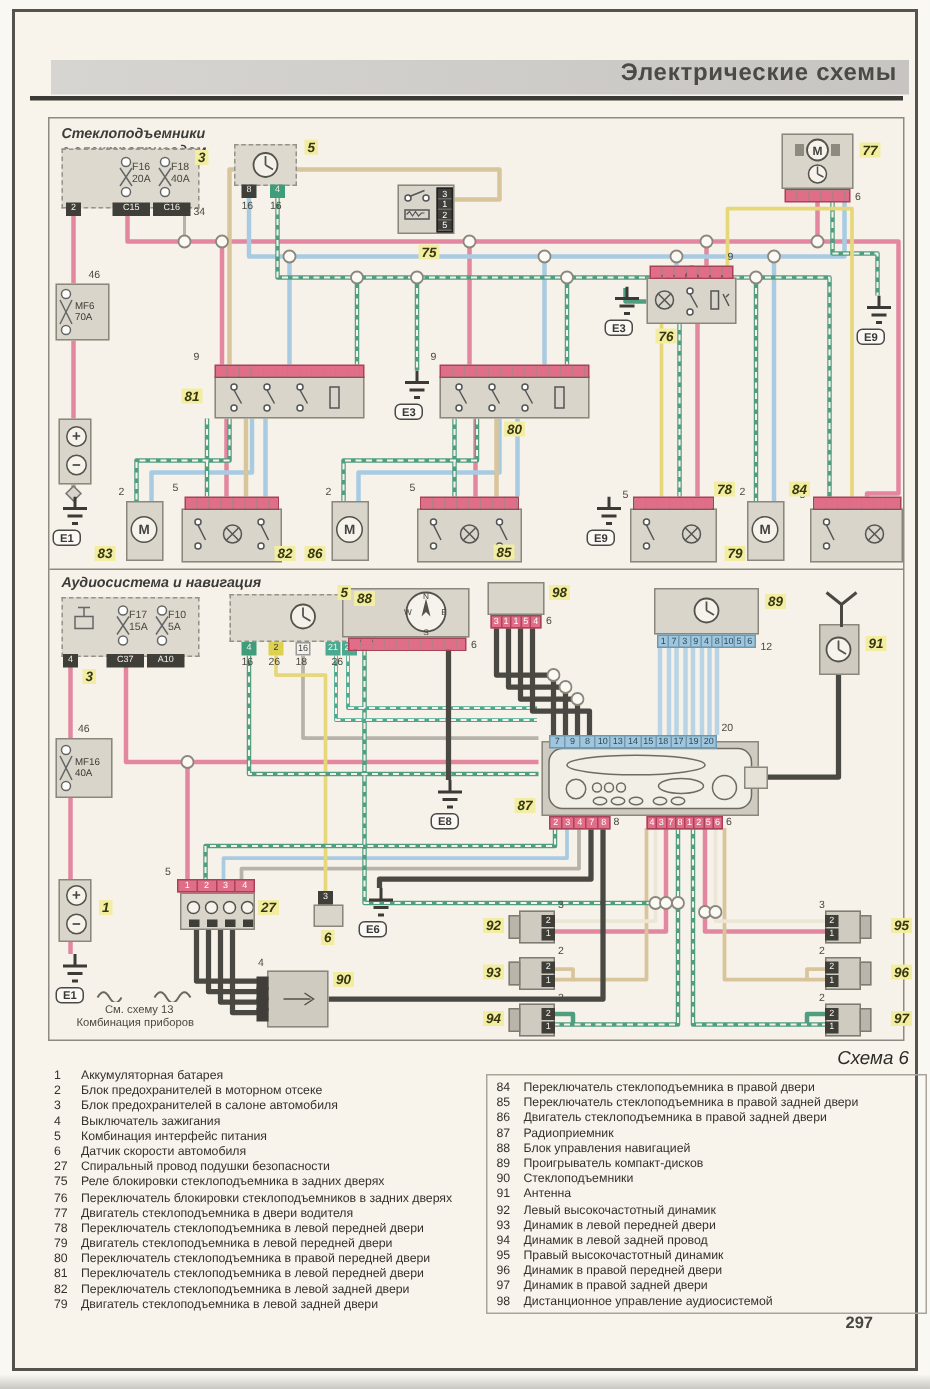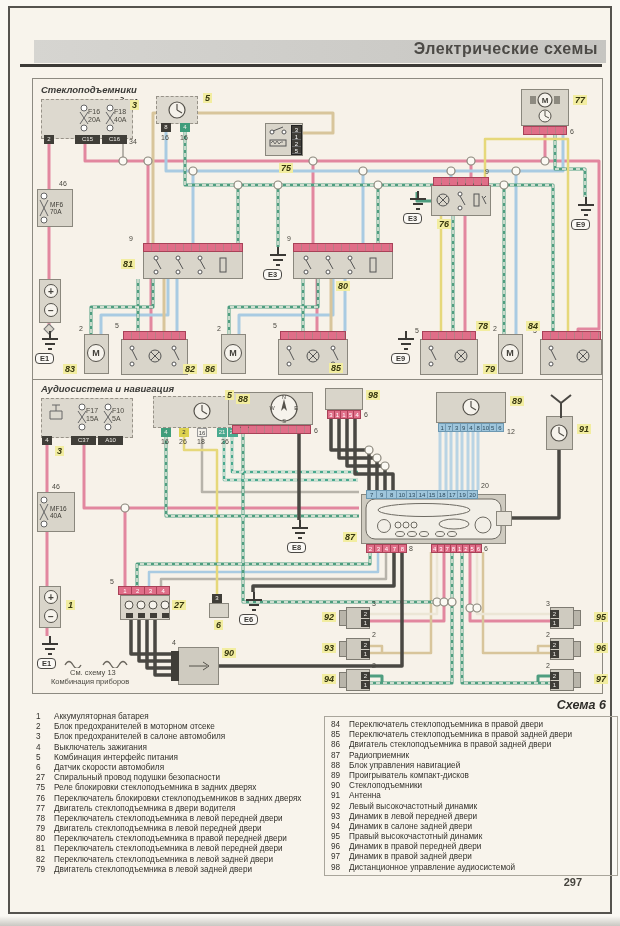--- a/index.html
+++ b/index.html
@@ -55,21 +55,21 @@
   .spk-lab { position:absolute; top:10px; font-style:italic; font-weight:bold; font-size:9px; background:#f2eda0; padding:0 2px; color:#37370f; }
   .spk-tn { position:absolute; top:-2px; font-size:7px; color:#4a4840; }
   .legend { position:absolute; left:22px; top:688px; width:578px; }
   .legend-title { font-weight:bold; font-size:10px; color:#2e2c28; margin:2px 0 3px 2px; }
   .lcol { position:absolute; }
   .lcol.left { left:2px; top:16px; width:286px; }
   .lcol.right { left:292px; top:20px; width:294px; border:1px solid #a9a59b; padding:3px 4px 2px 4px; }
   .lrow { display:flex; height:10.2px; font-size:8.2px; color:#33312c; }
   .lrow .ln { flex:none; width:20px; padding-left:2px; }
   .lrow .lt { flex:1; white-space:nowrap; overflow:hidden; }
-  .scheme { position:absolute; right:4px; top:2px; font-style:italic; font-weight:bold; font-size:12.5px; color:#2e2c28; }
+  .scheme { position:absolute; right:4px; top:2px; font-style:italic; font-weight:normal; font-size:12.5px; color:#2e2c28; }
   .pagenum { position:absolute; right:28px; bottom:24px; font-size:11px; font-weight:bold; color:#47453f;text-align:right; }
   .scan-band { position:absolute; left:0; bottom:0; width:620px; height:10px; background:linear-gradient(#faf8f3,#c9c7c2); }
   svg text { font-family:"Liberation Sans",sans-serif; }
 </style>
 </head>
 <body>
 
 <div class="page">
   <div class="frame">
 
@@ -925,21 +925,21 @@
             <span class="lt">Левый высокочастотный динамик</span>
           </div>
 
           <div class="lrow">
             <span class="ln">93</span>
             <span class="lt">Динамик в левой передней двери</span>
           </div>
 
           <div class="lrow">
             <span class="ln">94</span>
-            <span class="lt">Динамик в салоне задней двери</span>
+            <span class="lt">Динамик в левой задней провод</span>
           </div>
 
           <div class="lrow">
             <span class="ln">95</span>
             <span class="lt">Правый высокочастотный динамик</span>
           </div>
 
           <div class="lrow">
             <span class="ln">96</span>
             <span class="lt">Динамик в правой передней двери</span>

